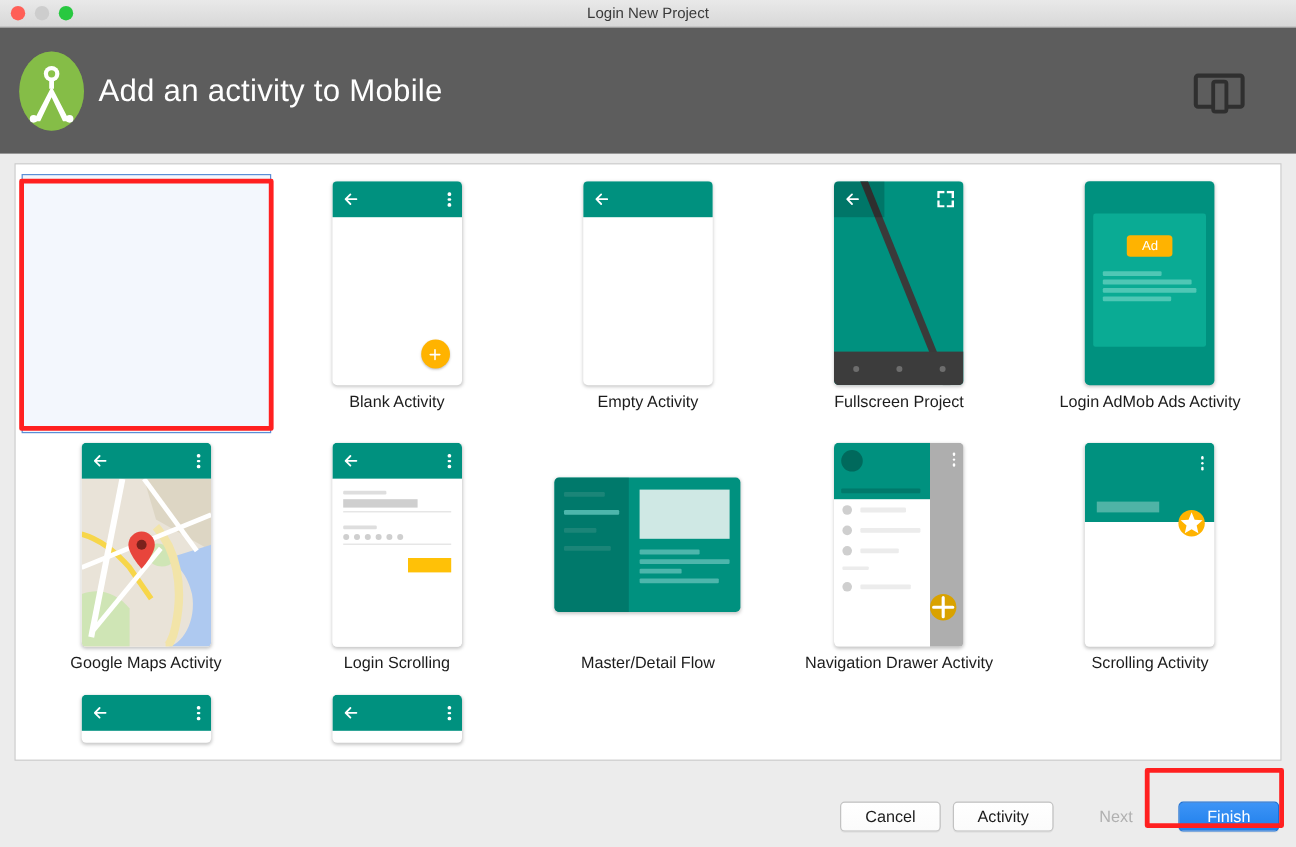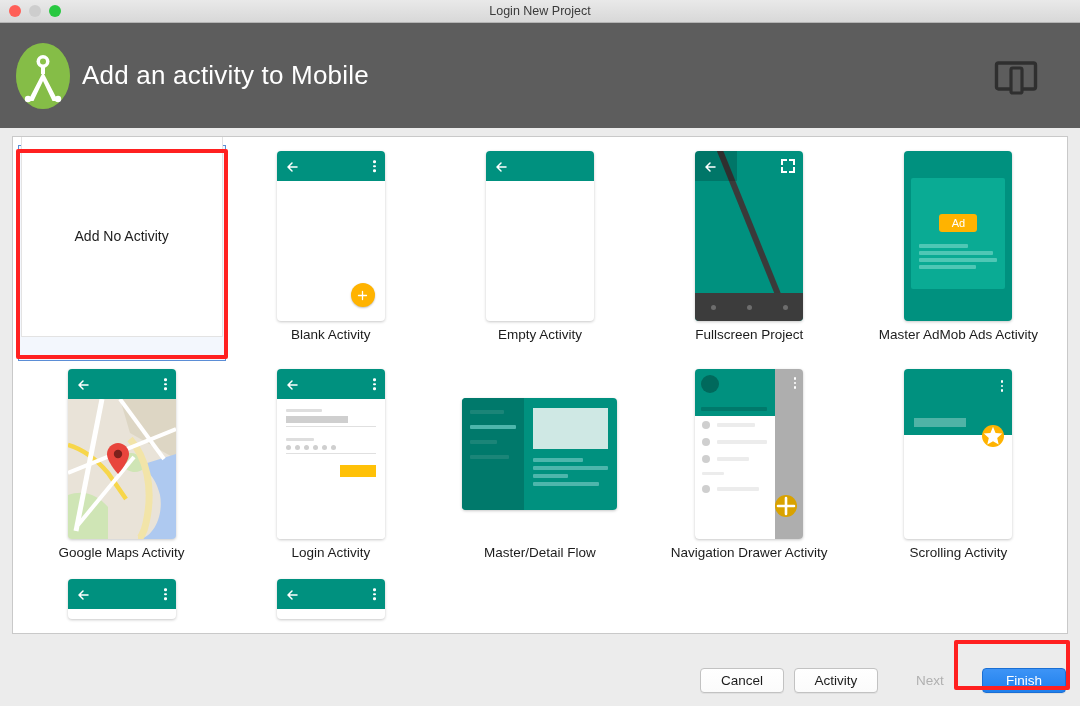--- a/index.html
+++ b/index.html
@@ -201,21 +201,21 @@
     position: absolute;
     left: 7px; right: 7px; top: 27px; bottom: 32px;
     background: #0aab94;
     border-radius: 2px;
     padding: 12px 8px;
   }
   .ad-badge {
     width: 38px; height: 18px;
     background: #ffb300;
     border-radius: 3px;
-    margin: 24px auto 12px auto;
+    margin: 6px auto 12px auto;
     color: #fff;
     font-size: 11px;
     display: flex; align-items: center; justify-content: center;
   }
   .ad-line { height: 4px; background: #4fc7b5; border-radius: 1px; margin-bottom: 3px; }
 
   
   .map-body { position: absolute; inset: 30px 0 0 0; background: #e9e3d8; overflow: hidden; }
   .map-svg { width: 100%; height: 100%; display: block; }
 
@@ -336,25 +336,20 @@
   </span>
 </div>
 
 <div class="panel-wrap">
 <div class="panel">
 
   <div class="grid">
 
     <div class="cell no-activity-cell">
       <div class="selection-outline"></div>
-      <div class="thumb-slot">
-        <div class="no-activity-card">
-          <span>Add No Activity</span>
-        </div>
-      </div>
       <div class="red-box" style="left:50%;transform:translateX(-50%);top:6px;width:212px;height:210px;"></div>
     </div>
 
     <div class="cell">
       <div class="thumb-slot">
         <div class="phone">
           <div class="appbar">
             <span class="back-arrow">
               <svg viewBox="0 0 13 13">
                     <path d="M11 6.5H3M6 2.5 2 6.5 6 10.5" stroke="#fff" stroke-width="1.5" fill="none" stroke-linecap="round" stroke-linejoin="round"></path>
@@ -423,21 +418,21 @@
         <div class="phone admob">
           <div class="admob-card">
             <div class="ad-badge">Ad</div>
             <div class="ad-line" style="width:62%"></div>
             <div class="ad-line" style="width:94%"></div>
             <div class="ad-line" style="width:100%"></div>
             <div class="ad-line" style="width:72%"></div>
           </div>
         </div>
       </div>
-      <div class="cell-label">Master AdMob Ads Activity</div>
+      <div class="cell-label">Login AdMob Ads Activity</div>
     </div>
 
     <div class="cell">
       <div class="thumb-slot">
         <div class="phone">
           <div class="appbar">
             <span class="back-arrow">
               <svg viewBox="0 0 13 13">
                     <path d="M11 6.5H3M6 2.5 2 6.5 6 10.5" stroke="#fff" stroke-width="1.5" fill="none" stroke-linecap="round" stroke-linejoin="round"></path>
                   </svg>
@@ -496,21 +491,21 @@
                   <i></i>
                   <i></i>
                   <i></i>
                   <i></i>
                 </div>
             <div class="lg-underline"></div>
             <div class="lg-btn"></div>
           </div>
         </div>
       </div>
-      <div class="cell-label">Login Activity</div>
+      <div class="cell-label">Login Scrolling</div>
     </div>
 
     <div class="cell">
       <div class="thumb-slot">
         <div class="tablet">
           <div class="md-left">
             <div class="ln" style="width:72%"></div>
             <div class="ln sel" style="width:100%"></div>
             <div class="ln" style="width:58%"></div>
             <div class="ln" style="width:84%"></div>

